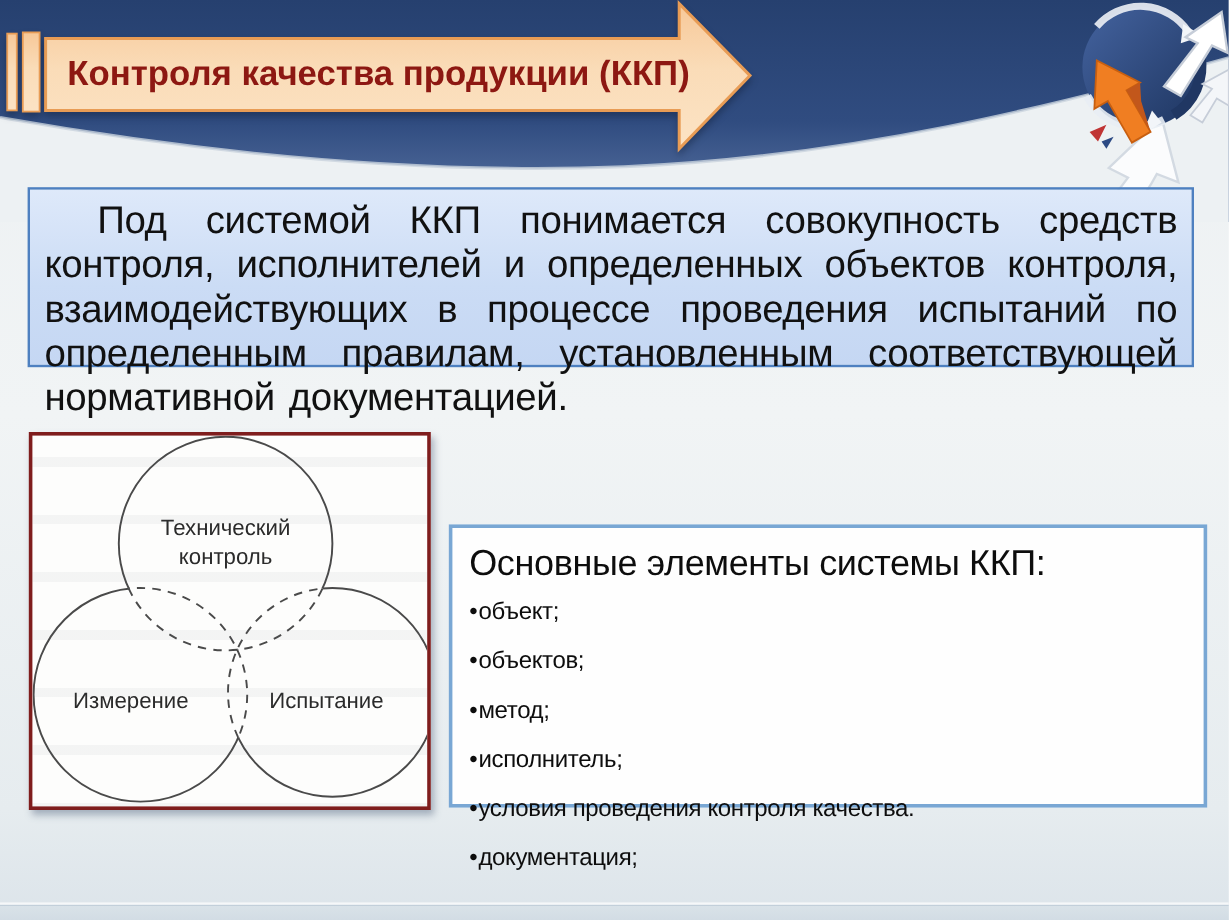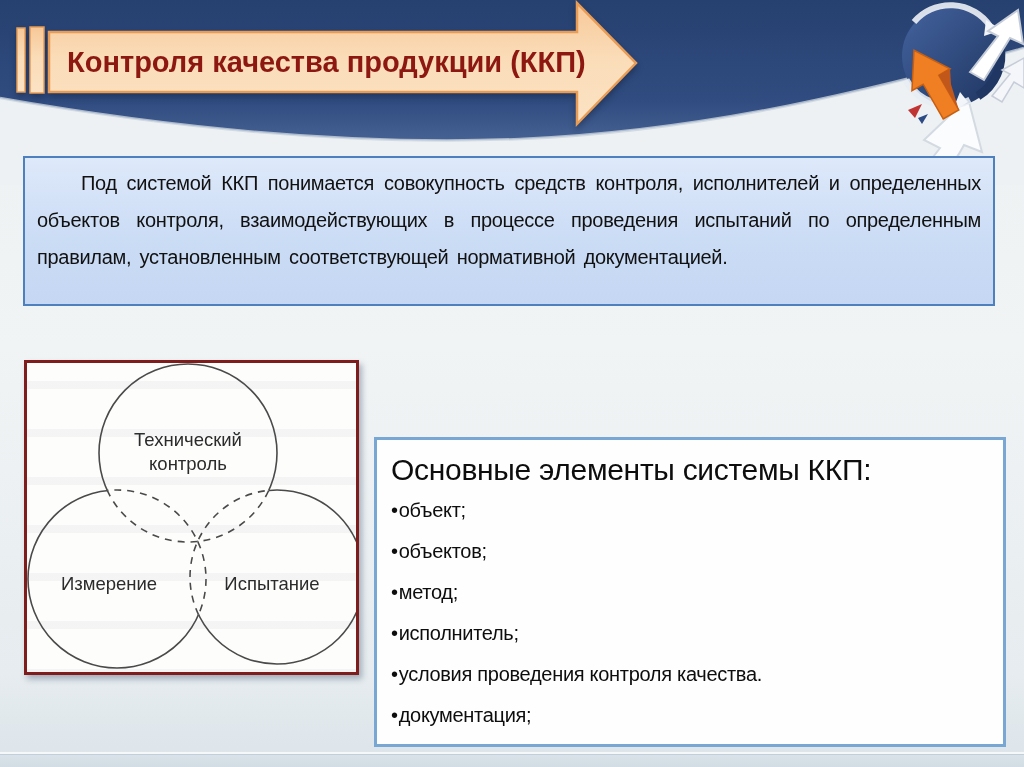--- a/index.html
+++ b/index.html
@@ -11,37 +11,37 @@
   }
   .slide { position:absolute; inset:0; }
 
   
   .header-band { position:absolute; left:0; top:0; width:1024px; height:185px; z-index:1; }
 
   
   .deco { position:absolute; left:852px; top:0; width:172px; height:245px; z-index:3; }
 
   
-  .banner { position:absolute; left:15px; top:0; width:660px; height:132px; z-index:4; }
+  .banner { position:absolute; left:4px; top:0; width:660px; height:132px; z-index:4; }
   .banner svg { filter:drop-shadow(0px 4px 3px rgba(10,20,40,0.35)); }
   .banner-title {
     position:absolute; left:52px; top:46px; width:500px;
     font-size:29px; font-weight:bold; color:#8D1812; letter-spacing:0px;
     white-space:nowrap;
   }
 
   
   .definition-box {
     position:absolute; left:23px; top:156px; width:972px; height:150px; z-index:5;
     background:linear-gradient(to bottom,#DEE9FA 0%,#CBDCF5 55%,#C5D7F3 100%);
     border:2px solid #4E80C0;
     padding:7px 12px 6px 12px;
   }
   .definition-text {
-    font-size:20px; line-height:37px; color:#111;
+    font-size:32px; line-height:37px; color:#111;
     text-align:justify; text-indent:44px; letter-spacing:-0.3px; word-spacing:3px;
   }
 
   
   .diagram-label {
     position:absolute; left:70px; top:318px; z-index:5;
     font-size:22px; color:#1a1a1a; letter-spacing:0.2px;
   }
 
   
@@ -53,21 +53,21 @@
   .venn-box svg { display:block; }
   .scan-artifacts {
     position:absolute; inset:0; opacity:0.055; pointer-events:none;
     background:
       repeating-linear-gradient(to bottom, transparent 0 18px, #55606a 18px 26px, transparent 26px 48px);
   }
   .venn-label { font-size:18.5px; fill:#2b2b2b; text-anchor:middle; }
 
   
   .elements-box {
-    position:absolute; left:374px; top:437px; width:632px; height:310px; z-index:5;
+    position:absolute; left:374px; top:437px; width:632px; height:236px; z-index:5;
     background:#FEFEFE; border:3px solid #79A7D4;
     padding:9px 14px 0 14px;
   }
   .elements-title { font-size:30px; line-height:41px; color:#0d0d0d; letter-spacing:-0.3px; }
   .elements-list { list-style:none; }
   .elements-list li { font-size:20px; line-height:41px; color:#0d0d0d; letter-spacing:-0.3px; white-space:nowrap; }
   .bullet-dot { margin-right:1px; }
 
   
   .footer-strip {

